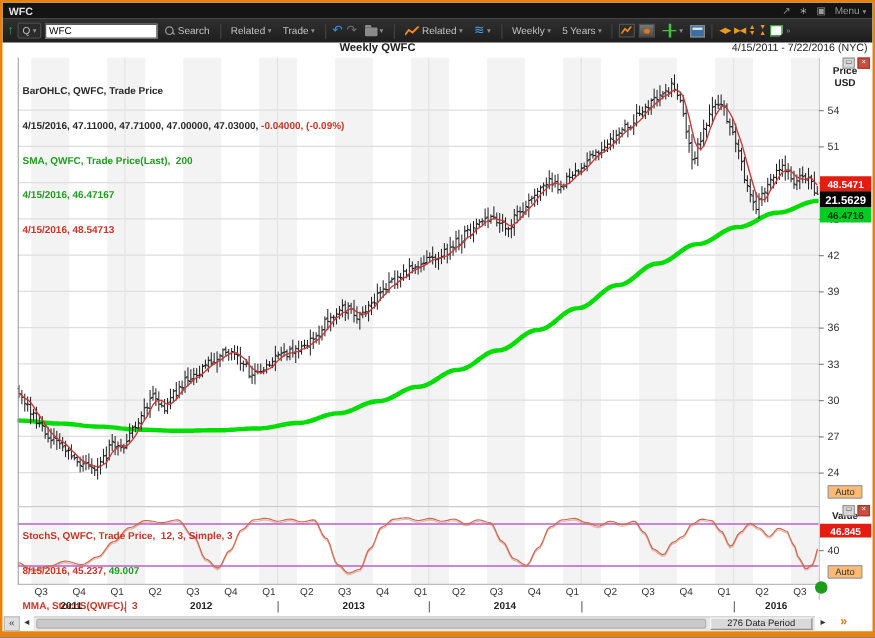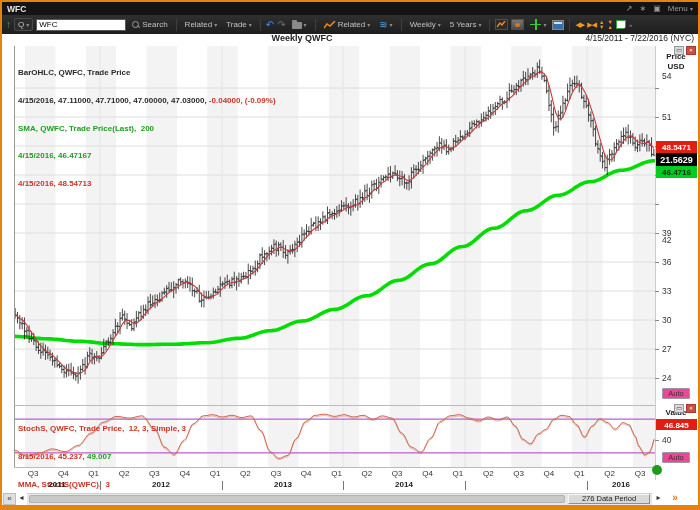--- a/index.html
+++ b/index.html
@@ -58,21 +58,21 @@
   .legend-stoch{left:16px;top:404px;}
   .lg-dark{color:#2a2a2a;} .lg-red{color:#cc3326;} .lg-green{color:#1f9e1f;}
 
   
   .axis-divider{position:absolute;left:653px;top:44px;width:1px;height:434px;background:#cccccc;}
   .axis-head{position:absolute;left:653px;width:42px;text-align:center;font-size:8px;font-weight:bold;color:#222;}
   .ytick{position:absolute;left:660px;font-size:8.5px;color:#333;}
   .ytick-dash{position:absolute;left:653px;width:4px;height:1px;background:#888;}
   .price-label{position:absolute;left:654px;width:41px;text-align:center;font-size:8px;font-weight:bold;
     color:#fff;padding-top:1.5px;height:12px;}
-  .auto-btn{position:absolute;width:28px;height:11px;background:#ec4899;border:1px solid #9a9a9a;
+  .auto-btn{position:absolute;width:28px;height:11px;background:#fdba74;border:1px solid #9a9a9a;
     font-size:7.5px;color:#333;text-align:center;line-height:9px;border-radius:1px;}
   .win-ico{position:absolute;width:10px;height:9px;border:1px solid #9a9a9a;background:#d8d8d8;font-size:6px;
     line-height:7px;text-align:center;color:#444;}
   .win-ico.close{background:#c94f43;color:#fff;border-color:#a33a30;}
   .green-dot{position:absolute;left:650px;top:463px;width:10px;height:10px;border-radius:50%;background:#1d9b1d;}
 
   
   .qlabel{position:absolute;top:467px;width:20px;text-align:center;font-size:8px;color:#333;}
   .ylabel{position:absolute;top:478px;width:40px;text-align:center;font-size:8px;font-weight:bold;color:#222;}
   .ydiv{position:absolute;top:479px;width:1px;height:9px;background:#777;}
@@ -256,29 +256,29 @@
     <div class="lg-red"><span>8/15/2016, 45.237, </span><span class="lg-green">49.007</span></div>
     <div class="lg-red"><span>MMA, StochS(QWFC),  3</span></div>
     
   </div>
 
   <div class="axis-divider"></div>
   <div class="axis-head" style="top:50px;">Price</div>
   <div class="axis-head" style="top:60px;">USD</div>
   <div id="priceTicks">
         <div class="ytick-dash" style="top: 86px;"></div>
-        <div class="ytick" style="top: 69px;">54</div>
+        <div class="ytick" style="top: 81px;">54</div>
         <div class="ytick-dash" style="top: 115px;"></div>
         <div class="ytick" style="top: 110px;">51</div>
         <div class="ytick-dash" style="top: 144px;"></div>
         <div class="ytick" style="top: 139px;">48</div>
         <div class="ytick-dash" style="top: 173px;"></div>
         <div class="ytick" style="top: 168px;">45</div>
         <div class="ytick-dash" style="top: 202px;"></div>
-        <div class="ytick" style="top: 197px; margin-top: 36px;">42</div>
+        <div class="ytick" style="top: 197px;">42</div>
         <div class="ytick-dash" style="top: 231px;"></div>
         <div class="ytick" style="top: 226px;">39</div>
         <div class="ytick-dash" style="top: 260px;"></div>
         <div class="ytick" style="top: 255px;">36</div>
         <div class="ytick-dash" style="top: 289px;"></div>
         <div class="ytick" style="top: 284px;">33</div>
         <div class="ytick-dash" style="top: 318px;"></div>
         <div class="ytick" style="top: 313px;">30</div>
         <div class="ytick-dash" style="top: 347px;"></div>
         <div class="ytick" style="top: 342px;">27</div>

